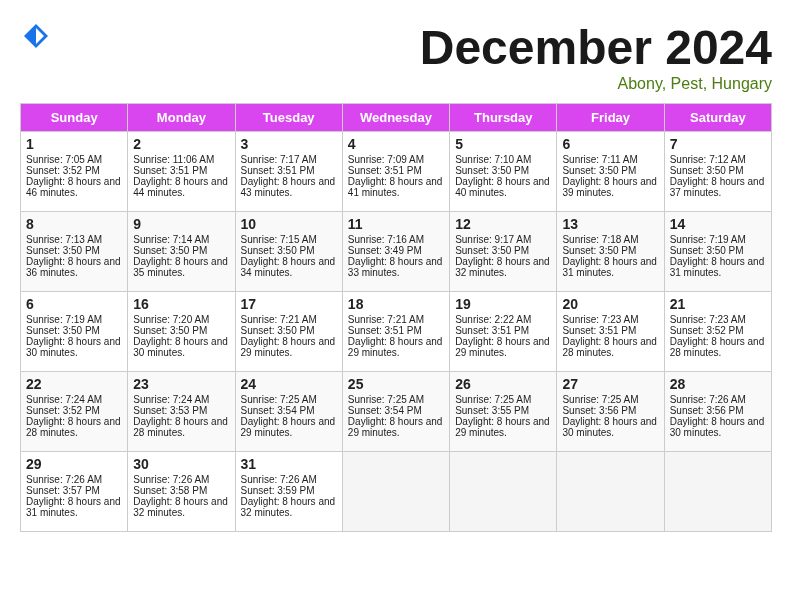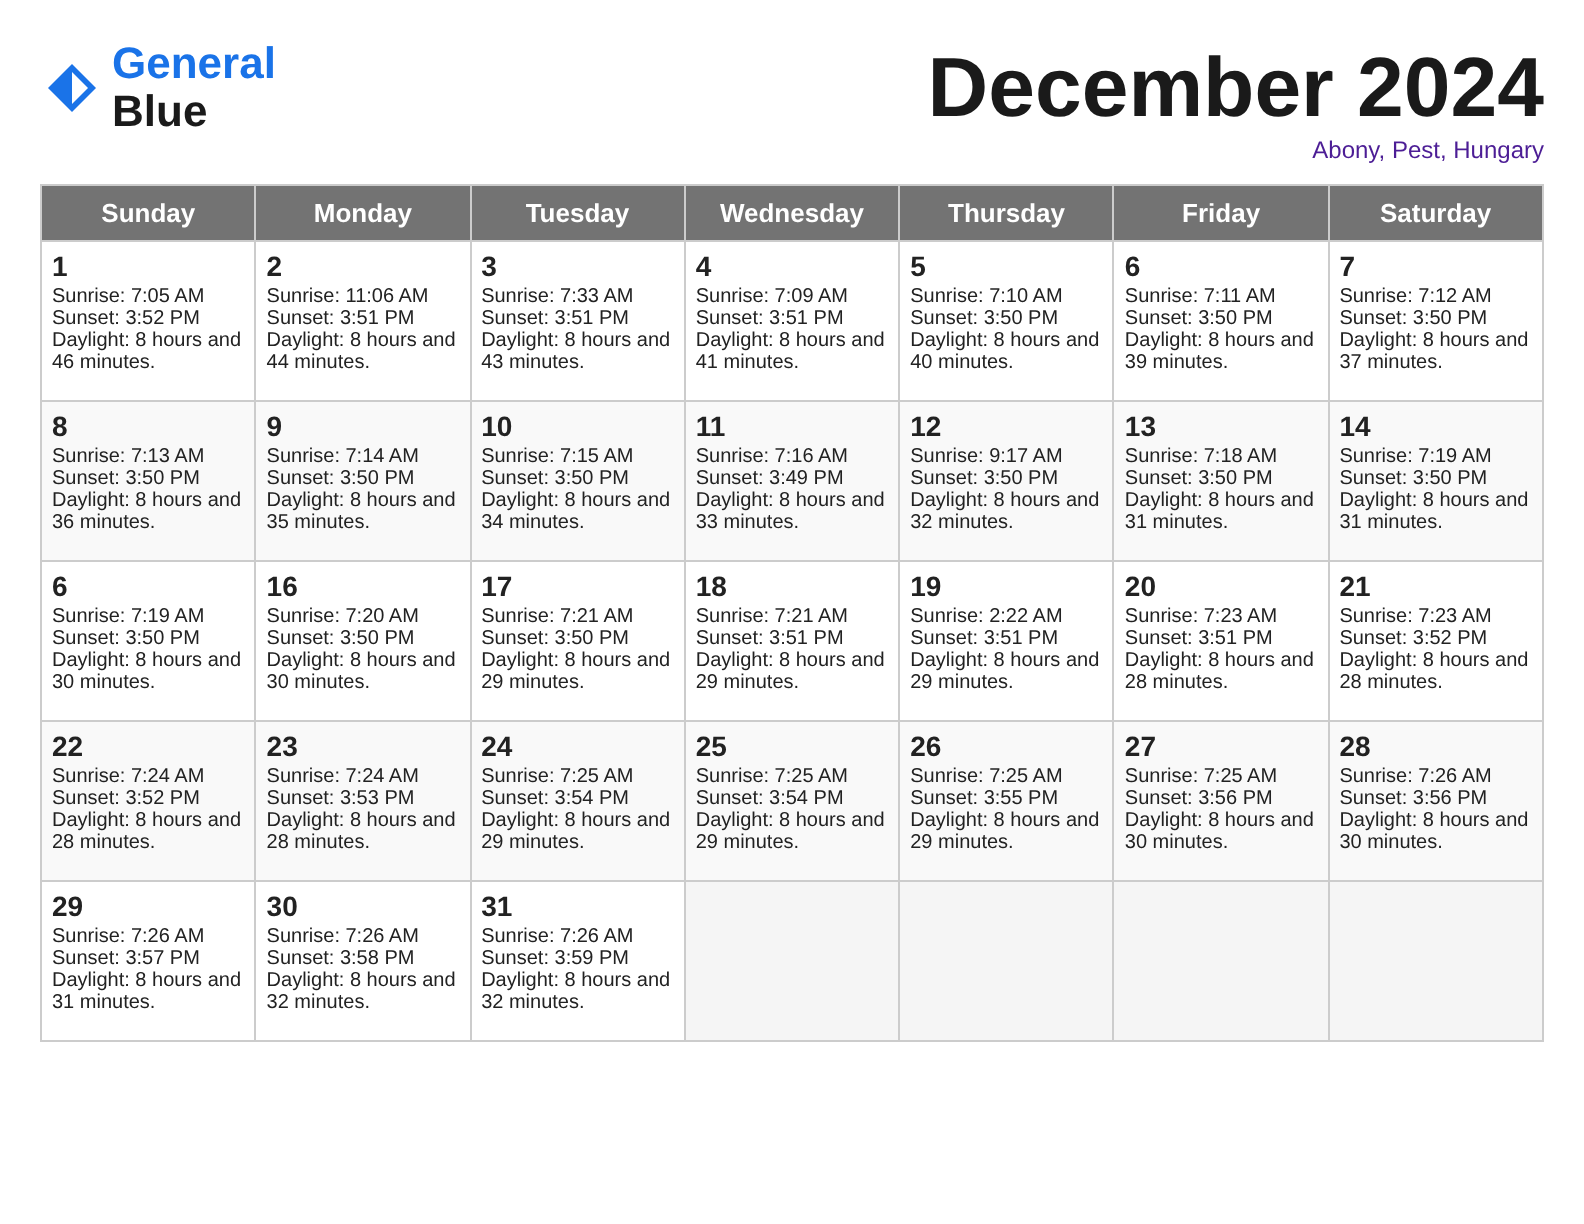--- a/index.html
+++ b/index.html
@@ -31,35 +31,35 @@
     }
     .logo-icon {
       width: 32px;
       height: 32px;
       margin-right: 4px;
     }
     .title-block {
       text-align: right;
     }
     .month-title {
-      font-size: 42px;
+      font-size: 48px;
       font-weight: bold;
       color: #1a1a1a;
     }
     .location-title {
-      font-size: 12px;
-      color: #4c1d95;
+      font-size: 16px;
+      color: #4d7c0f;
     }
     table {
       width: 100%;
       border-collapse: collapse;
       table-layout: fixed;
     }
     th {
-      background-color: #737373;
+      background-color: #d946ef;
       color: #fff;
       font-size: 13px;
       font-weight: bold;
       text-align: center;
       padding: 6px 4px;
       border: 1px solid #ccc;
     }
     td {
       border: 1px solid #ccc;
       vertical-align: top;
@@ -87,24 +87,20 @@
   </style>
 </head>
 <body>
 
 <div class="header">
   <div class="logo">
     <svg class="logo-icon" viewBox="0 0 32 32">
       <polygon points="16,4 28,16 16,28 4,16" fill="#1a73e8"></polygon>
       <polygon points="16,8 24,16 16,24" fill="#fff"></polygon>
     </svg>
-    <div class="logo-text">
-      <div><span>General</span></div>
-      <div>Blue</div>
-    </div>
   </div>
   <div class="title-block">
     <div class="month-title">December 2024</div>
     <div class="location-title">Abony, Pest, Hungary</div>
   </div>
 </div>
 
 <table>
   <thead>
     <tr>
@@ -114,21 +110,21 @@
       <th>Wednesday</th>
       <th>Thursday</th>
       <th>Friday</th>
       <th>Saturday</th>
     </tr>
   </thead>
   <tbody id="calendar-body">
   <tr>
         <td><span class="day-num">1</span><span>Sunrise: 7:05 AM</span><br><span>Sunset: 3:52 PM</span><br><span>Daylight: 8 hours and 46 minutes.</span></td>
         <td><span class="day-num">2</span><span>Sunrise: 11:06 AM</span><br><span>Sunset: 3:51 PM</span><br><span>Daylight: 8 hours and 44 minutes.</span></td>
-        <td><span class="day-num">3</span><span>Sunrise: 7:33 AM</span><br><span>Sunset: 3:51 PM</span><br><span>Daylight: 8 hours and 43 minutes.</span></td>
+        <td><span class="day-num">3</span><span>Sunrise: 7:17 AM</span><br><span>Sunset: 3:51 PM</span><br><span>Daylight: 8 hours and 43 minutes.</span></td>
         <td><span class="day-num">4</span><span>Sunrise: 7:09 AM</span><br><span>Sunset: 3:51 PM</span><br><span>Daylight: 8 hours and 41 minutes.</span></td>
         <td><span class="day-num">5</span><span>Sunrise: 7:10 AM</span><br><span>Sunset: 3:50 PM</span><br><span>Daylight: 8 hours and 40 minutes.</span></td>
         <td><span class="day-num">6</span><span>Sunrise: 7:11 AM</span><br><span>Sunset: 3:50 PM</span><br><span>Daylight: 8 hours and 39 minutes.</span></td>
         <td><span class="day-num">7</span><span>Sunrise: 7:12 AM</span><br><span>Sunset: 3:50 PM</span><br><span>Daylight: 8 hours and 37 minutes.</span></td>
       </tr>
       <tr>
         <td><span class="day-num">8</span><span>Sunrise: 7:13 AM</span><br><span>Sunset: 3:50 PM</span><br><span>Daylight: 8 hours and 36 minutes.</span></td>
         <td><span class="day-num">9</span><span>Sunrise: 7:14 AM</span><br><span>Sunset: 3:50 PM</span><br><span>Daylight: 8 hours and 35 minutes.</span></td>
         <td><span class="day-num">10</span><span>Sunrise: 7:15 AM</span><br><span>Sunset: 3:50 PM</span><br><span>Daylight: 8 hours and 34 minutes.</span></td>
         <td><span class="day-num">11</span><span>Sunrise: 7:16 AM</span><br><span>Sunset: 3:49 PM</span><br><span>Daylight: 8 hours and 33 minutes.</span></td>

